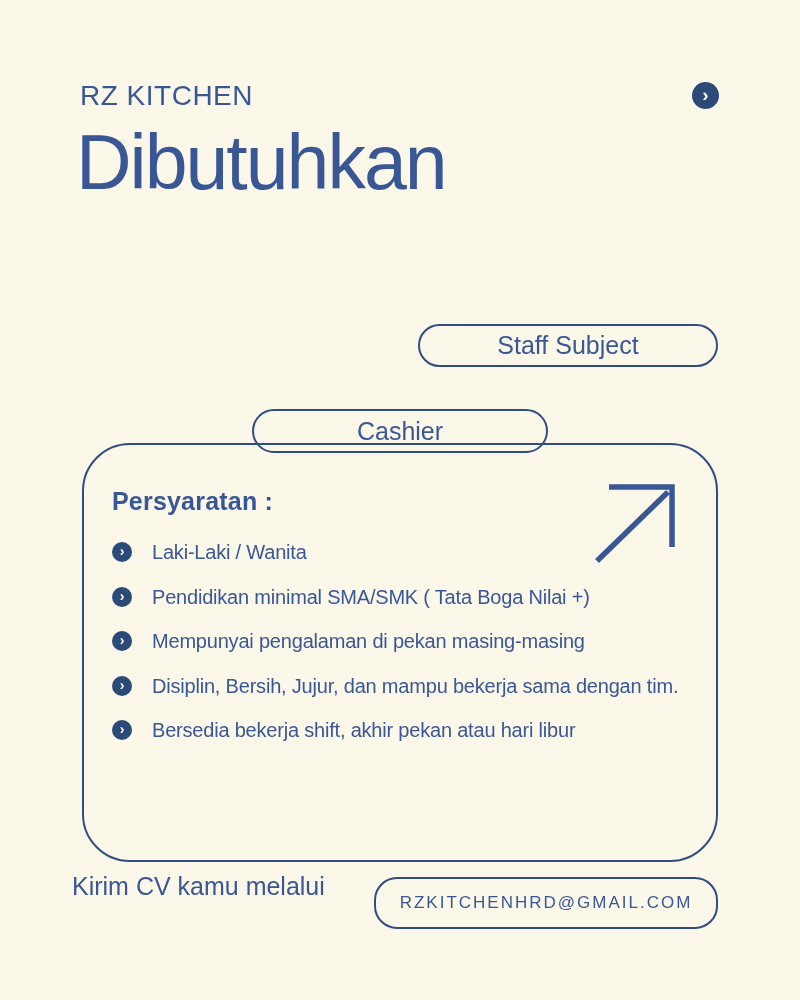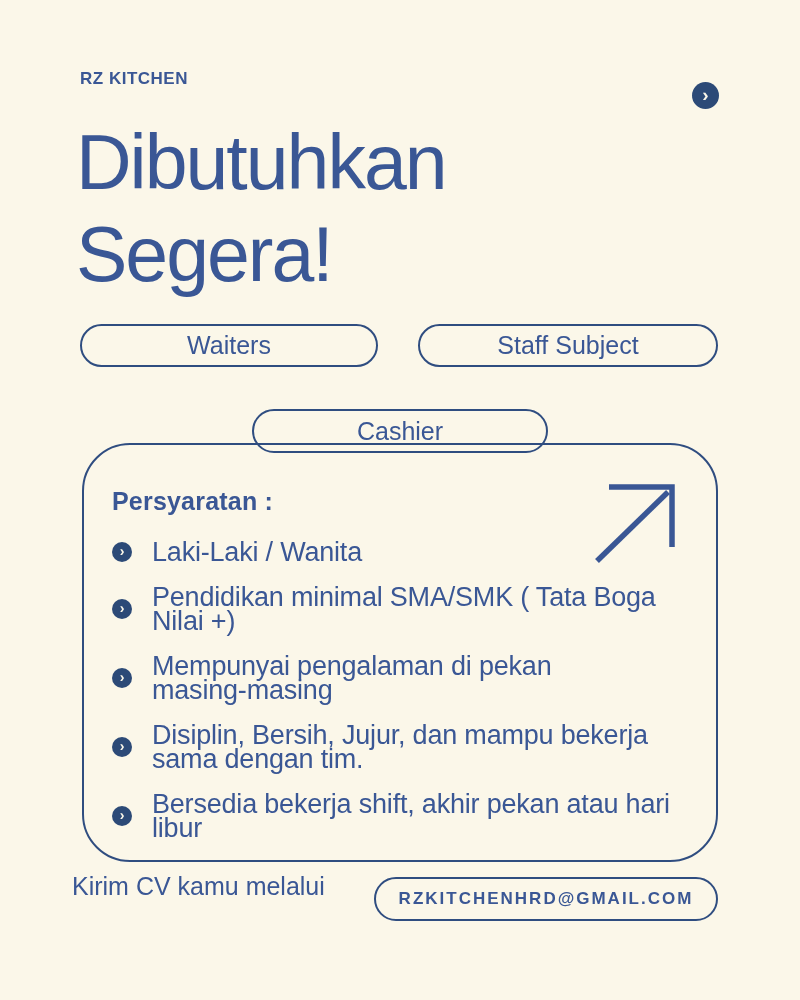--- a/index.html
+++ b/index.html
@@ -15,23 +15,23 @@
   .page {
     position: relative;
     width: 800px;
     height: 1000px;
     background: var(--background, #FBF7E9);
     color: var(--ink, #3A5795);
   }
   .brand {
     position: absolute;
     left: 80px;
-    top: 69px;
-    font-size: 17px;
-    font-weight: 700;
+    top: 80px;
+    font-size: 28px;
+    font-weight: 400;
     letter-spacing: 0.5px;
   }
   .badge {
     position: absolute;
     left: 692px;
     top: 82px;
     width: 27px;
     height: 27px;
     border-radius: 50%;
     background: var(--badge, #2C4A77);
@@ -115,48 +115,48 @@
     color: var(--badge_glyph, #FBF7E9);
     display: flex;
     align-items: center;
     justify-content: center;
     font-size: 14px;
     font-weight: 700;
     line-height: 1;
   }
   .bullet .glyph { margin-top: -2px; }
   .req-text {
-    font-size: 27px;
+    font-size: 20px;
     line-height: 24.5px;
     letter-spacing: -0.2px;
     max-width: 545px;
   }
   .req-item:nth-child(3) .req-text { max-width: 450px; }
   .cta {
     position: absolute;
     left: 72px;
     top: 872px;
     font-size: 25px;
     line-height: 29px;
   }
   .cta span { display: block; }
   .email-pill {
     position: absolute;
     left: 374px;
     top: 877px;
     width: 344px;
-    height: 44px;
+    height: 52px;
     box-sizing: border-box;
     border: 2px solid var(--border, #2F4D80);
     border-radius: 23px;
     display: flex;
     align-items: center;
     justify-content: center;
     font-size: 17px;
-    font-weight: 700;
+    font-weight: 400;
     letter-spacing: 2px;
     cursor: pointer;
   }
   .subject-note {
     position: absolute;
     left: 374px;
     top: 928px;
     width: 344px;
     text-align: center;
     font-size: 15px;
@@ -168,24 +168,22 @@
 <div class="page">
 
   <div class="brand">RZ KITCHEN</div>
 
   <div class="badge">
     <span class="glyph">›</span>
   </div>
 
   <h1 class="title">
     <span>Dibutuhkan</span>
-    <span>Segera!</span>
   </h1>
 
-  <div class="pill pill-waiters">Waiters</div>
   <div class="pill pill-staff">Staff Subject</div>
   <div class="pill pill-cashier">Cashier</div>
 
   <div class="req-box">
     <div class="req-heading">Persyaratan :</div>
 
     <svg class="arrow-icon" width="84" height="82" viewBox="0 0 84 82" fill="none" xmlns="http://www.w3.org/2000/svg">
       <line x1="5" y1="78" x2="76" y2="9" stroke="currentColor" stroke-width="5.5"></line>
       <polyline points="17,4 80,4 80,64" fill="none" stroke="currentColor" stroke-width="5.5"></polyline>
     </svg>

